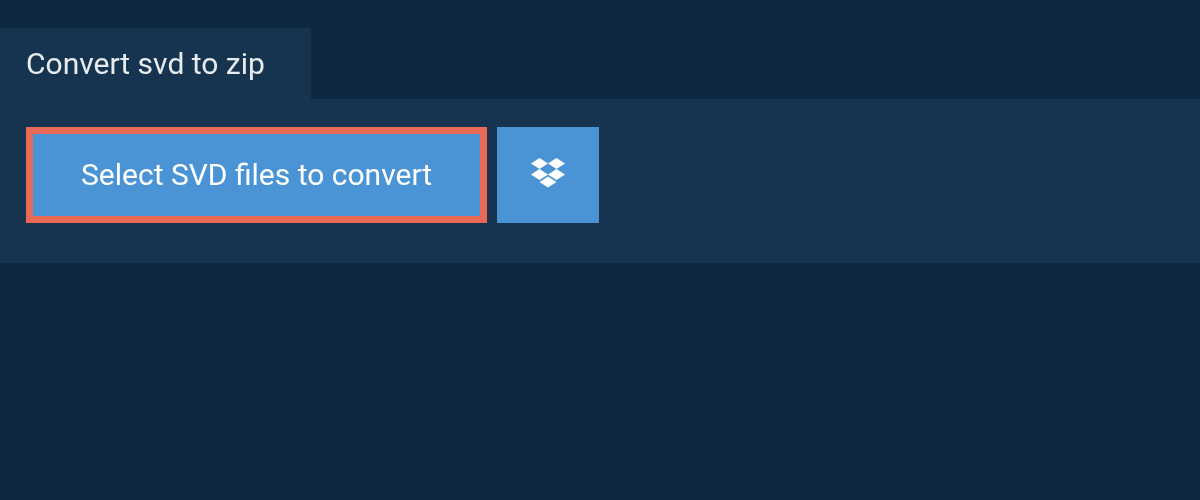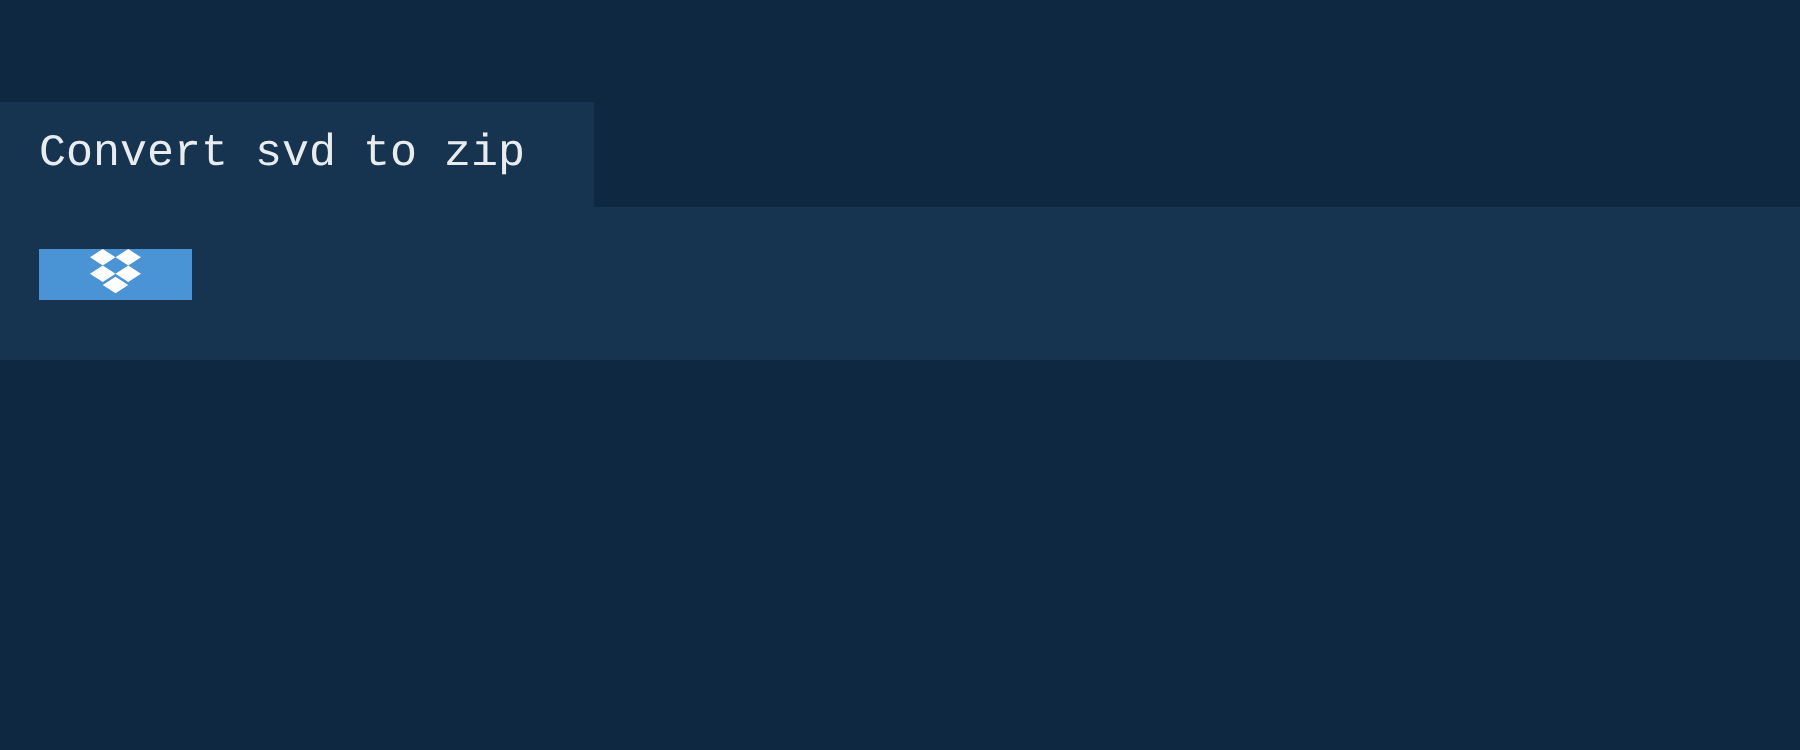--- a/index.html
+++ b/index.html
@@ -8,22 +8,21 @@
       box-sizing: border-box;
     }
     body {
       width: 1200px;
       height: 500px;
       background: #0f2841;
       font-family: -apple-system, BlinkMacSystemFont, "Segoe UI", Roboto, Helvetica, Arial, sans-serif;
       overflow: hidden;
     }
     .tab-bar {
-      padding-top: 68px;
-      font-family: Liberation Mono, monospace;
+      padding-top: 28px;
     }
     .tab {
       display: inline-block;
       background: #16344f;
       padding: 18px 46px 18px 26px;
       color: #e8ecef;
       font-size: 30px;
       font-weight: 400;
     }
     .panel {
@@ -67,20 +66,23 @@
 <body>
 
 <div class="tab-bar">
   <div class="tab">
     <span>Convert svd to zip</span>
   </div>
 </div>
 
 <div class="panel">
   <div class="button-row">
+    <div class="select-button">
+      <span>Select SVD files to convert</span>
+    </div>
     <div class="dropbox-button">
       <span>
         <svg viewBox="0 0 34 30">
           <path d="M8.5 0 L17 5.5 L8.5 11 L0 5.5 Z"></path>
           <path d="M25.5 0 L34 5.5 L25.5 11 L17 5.5 Z"></path>
           <path d="M0 16.5 L8.5 11 L17 16.5 L8.5 22 Z"></path>
           <path d="M17 16.5 L25.5 11 L34 16.5 L25.5 22 Z"></path>
           <path d="M8.5 24 L17 18.5 L25.5 24 L17 29.5 Z"></path>
         </svg>
       </span>

